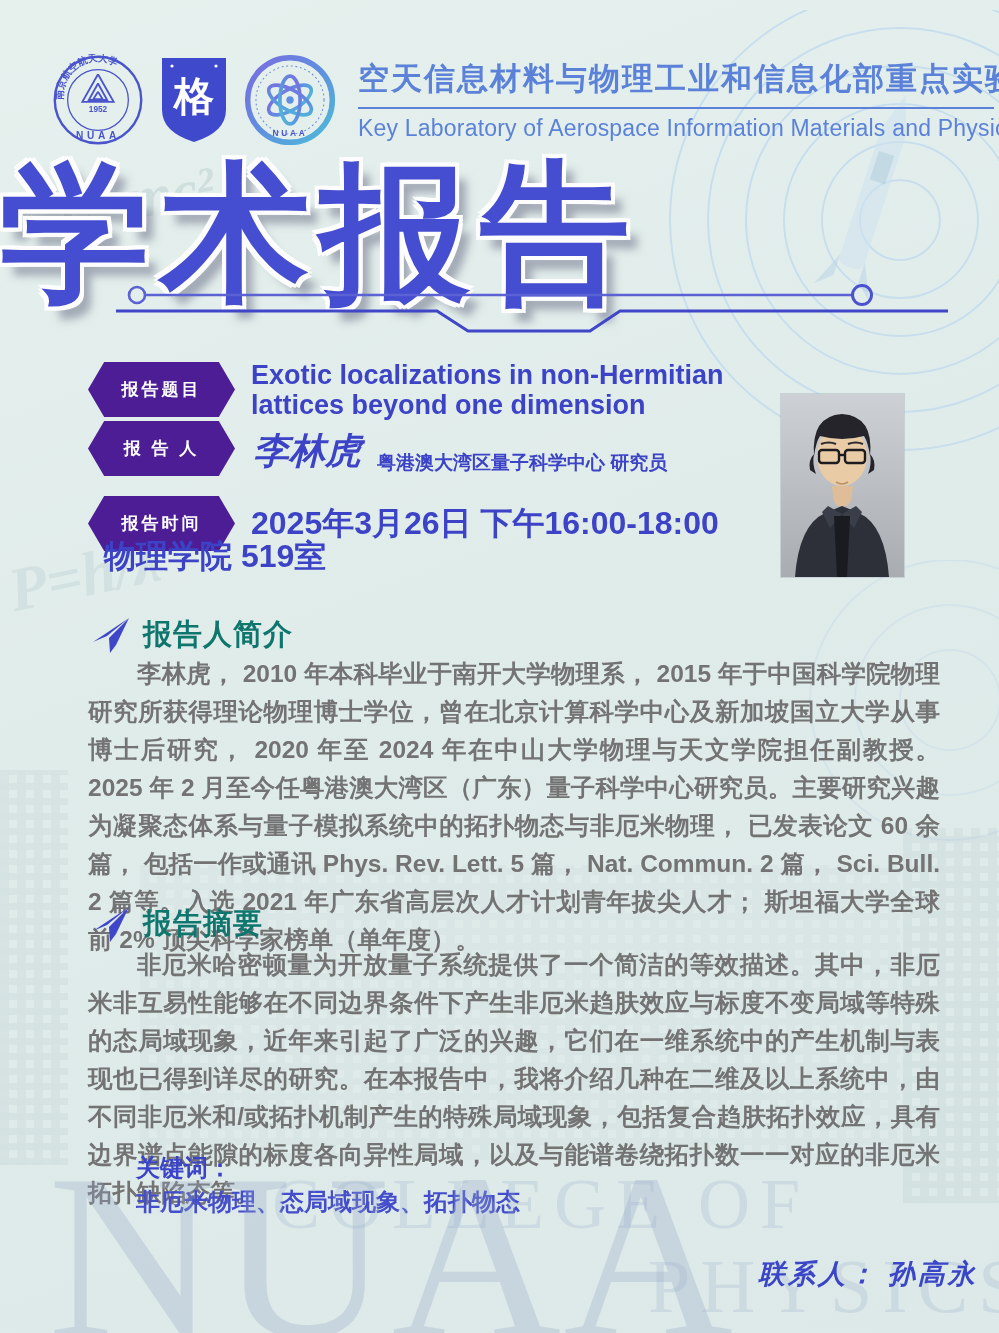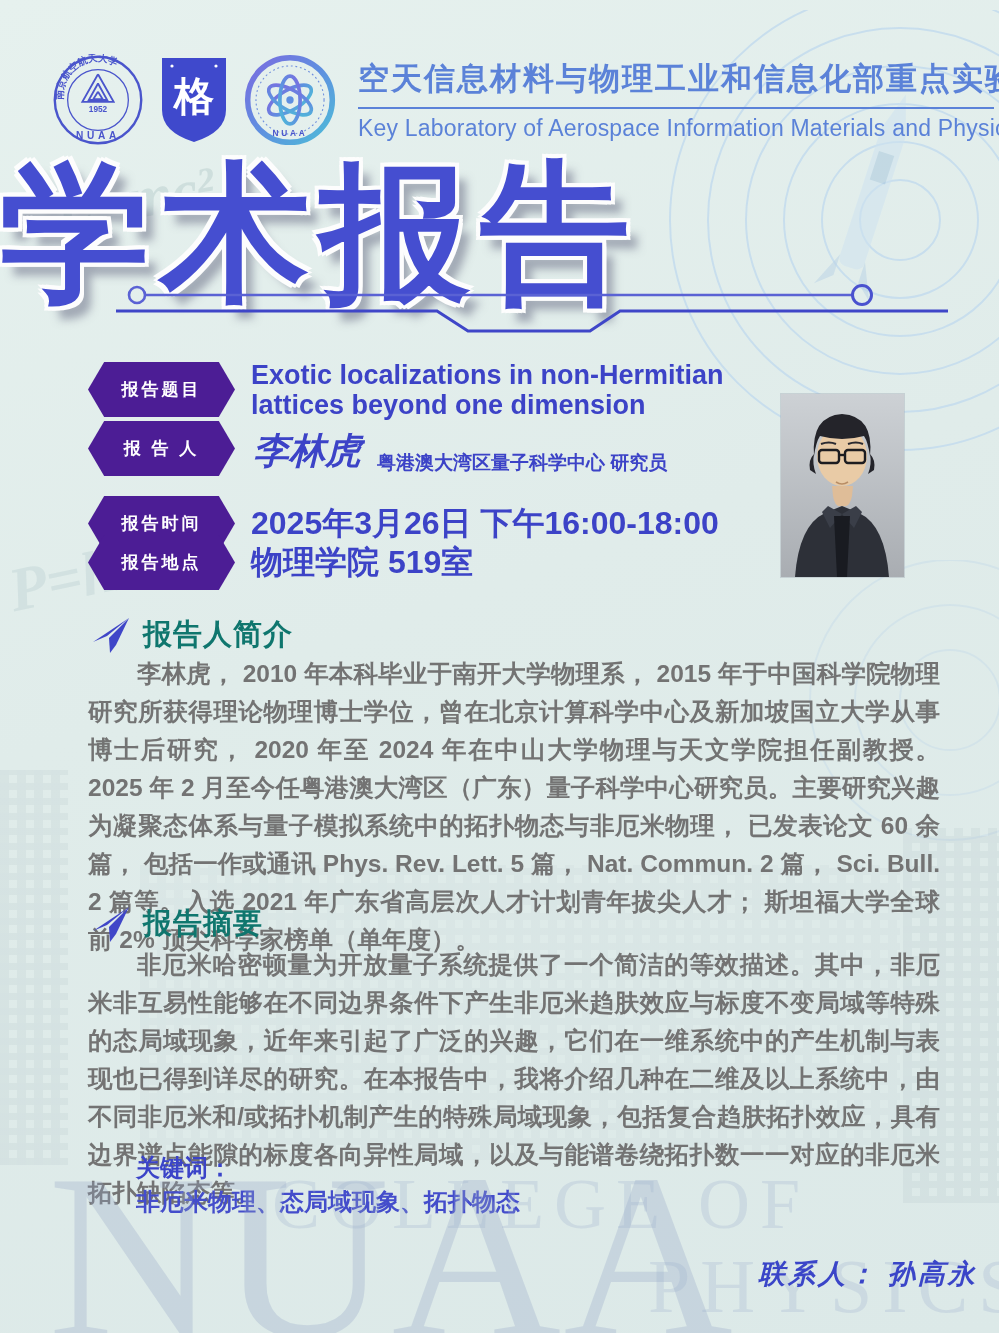--- a/index.html
+++ b/index.html
@@ -183,21 +183,20 @@
 <div class="info-row" id="row-speaker">
   <div class="badge">报 告 人</div>
   <div class="speaker-name">李林虎</div>
   <div class="speaker-affil">粤港澳大湾区量子科学中心  研究员</div>
 </div>
 <div class="info-row" id="row-time">
   <div class="badge">报告时间</div>
   <div class="info-value row-text">2025年3月26日  下午16:00-18:00</div>
 </div>
 <div class="info-row" id="row-venue">
-  <div class="badge">报告地点</div>
   <div class="info-value row-text">物理学院 519室</div>
 </div>
 
 <svg class="photo" viewBox="0 0 123 183">
   <defs>
     <linearGradient id="photoBg" x1="0" y1="0" x2="0" y2="1">
       <stop offset="0" stop-color="#cdd1d5"></stop>
         <stop offset="1" stop-color="#a9adb2"></stop>
     </linearGradient>
   </defs>

